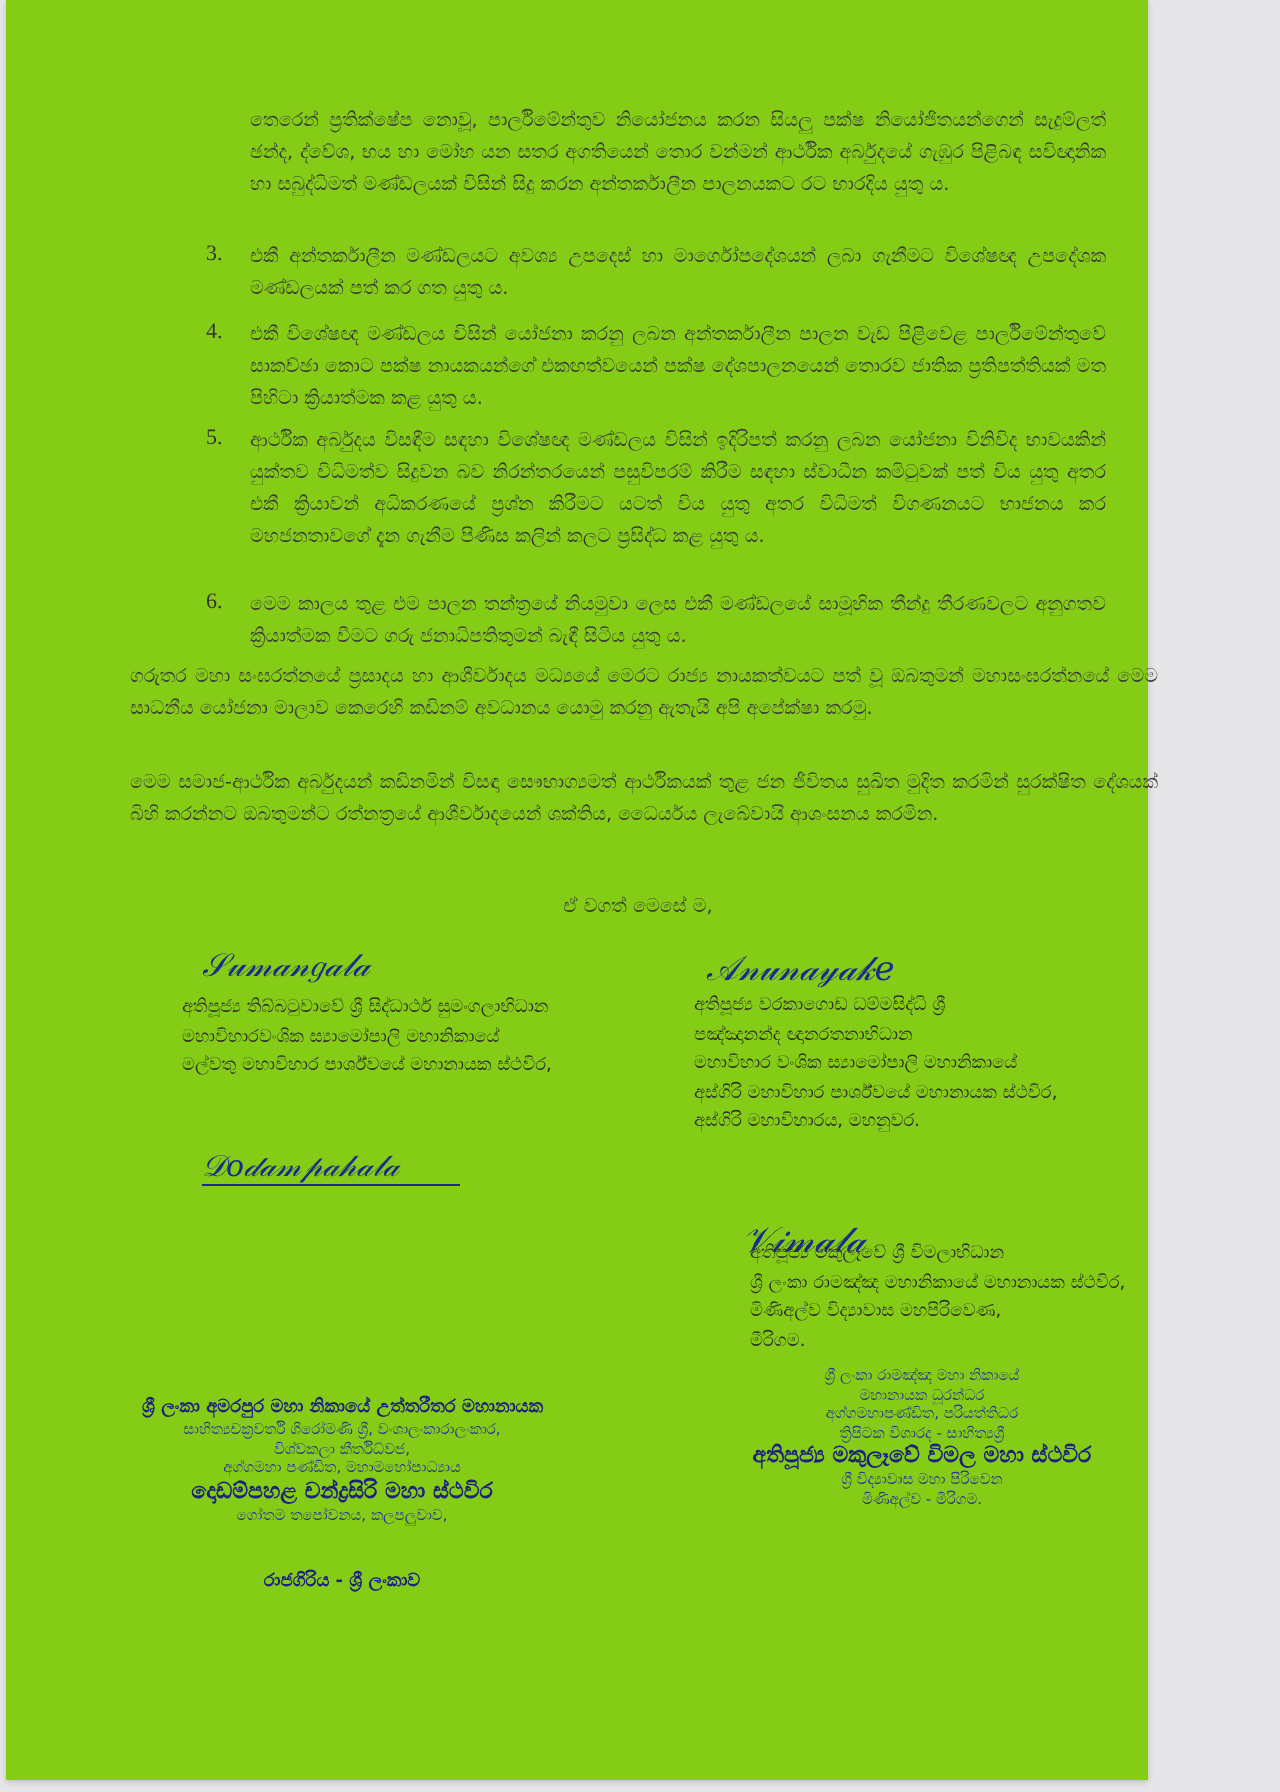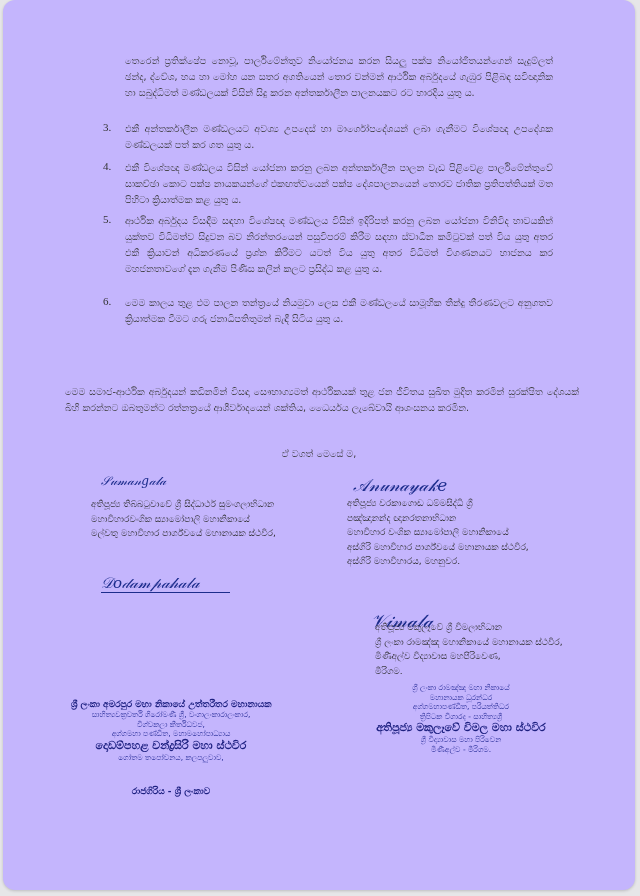--- a/index.html
+++ b/index.html
@@ -3,24 +3,23 @@
 <meta charset="utf-8">
 <style>
   html, body { margin: 0; padding: 0; }
   body {
     width: 640px; height: 896px; overflow: hidden;
     background: #e6e6e8;
     font-family: "DejaVu Sans", sans-serif;
     color: #2a2a2a;
   }
   .page {
-    position: absolute; left: 3px; top: 0; width: 632px; height: 890px;
-    background: #c4b5fd;
+    position: absolute; left: 3px; top: 0; width: 571px; height: 890px;
+    background: #84cc16;
     box-shadow: 0 1px 3px rgba(0,0,0,0.18);
-    border-radius: 12px;
   }
   .item { position: absolute; left: 122px; width: 428px; }
   .item .num {
     position: absolute; left: -22px; top: 0; font-size: 11px;
     font-family: "Liberation Serif", serif; color: #333;
   }
   .item p { margin: 0; font-size: 9.6px; line-height: 16px; color: #3a3a3a; text-align: justify; }
   .para { position: absolute; left: 62px; width: 514px; }
   .para p { margin: 0; font-size: 9.6px; line-height: 16px; color: #3a3a3a; text-align: justify; }
   .closing { position: absolute; left: 0; width: 632px; top: 448px; text-align: center; font-size: 9.6px; color: #3a3a3a; }
@@ -59,28 +58,31 @@
   <div class="item" style="top:213px;">
     <span class="num">5.</span>
     <p>ආර්ථික අර්බුදය විසඳීම සඳහා විශේෂඥ මණ්ඩලය විසින් ඉදිරිපත් කරනු ලබන යෝජනා විනිවිද භාවයකින් යුක්තව විධිමත්ව සිදුවන බව නිරන්තරයෙන් පසුවිපරම් කිරීම සඳහා ස්වාධීන කමිටුවක් පත් විය යුතු අතර එකී ක්‍රියාවන් අධිකරණයේ ප්‍රශ්න කිරීමට යටත් විය යුතු අතර විධිමත් විගණනයට භාජනය කර මහජනතාවගේ දැන ගැනීම පිණිස කලින් කලට ප්‍රසිද්ධ කළ යුතු ය.</p>
   </div>
 
   <div class="item" style="top:295px;">
     <span class="num">6.</span>
     <p>මෙම කාලය තුළ එම පාලන තන්ත්‍රයේ නියමුවා ලෙස එකී මණ්ඩලයේ සාමූහික තීන්දු තීරණවලට අනුගතව ක්‍රියාත්මක වීමට ගරු ජනාධිපතිතුමන් බැඳී සිටිය යුතු ය.</p>
   </div>
 
+  <div class="para" style="top:331px;">
+    <p>ගරුතර මහා සංඝරත්නයේ ප්‍රසාදය හා ආශීර්වාදය මධ්‍යයේ මෙරට රාජ්‍ය නායකත්වයට පත් වූ ඔබතුමන් මහාසංඝරත්නයේ මෙම සාධනීය යෝජනා මාලාව කෙරෙහි කඩිනම් අවධානය යොමු කරනු ඇතැයි අපි අපේක්ෂා කරමු.</p>
+  </div>
 
   <div class="para" style="top:384px;">
     <p>මෙම සමාජ-ආර්ථික අර්බුදයන් කඩිනමින් විසඳා සෞභාග්‍යමත් ආර්ථිකයක් තුළ ජන ජීවිතය සුඛිත මුදිත කරමින් සුරක්ෂිත දේශයක් බිහි කරන්නට ඔබතුමන්ට රත්නත්‍රයේ ආශීර්වාදයෙන් ශක්තිය, ධෛර්යය ලැබේවායි ආශංසනය කරමින.</p>
   </div>
 
   <div class="closing">ඒ වගත් මෙසේ ම,</div>
 
-  <div class="signature" style="left:98px; top:474px; font-size:12px;">𝒮𝓊𝓂𝒶𝓃𝑔𝒶𝓁𝒶</div>
+  <div class="signature" style="left:98px; top:474px; font-size:16px;font-family:Liberation Mono, monospace;">𝒮𝓊𝓂𝒶𝓃𝑔𝒶𝓁𝒶</div>
   <div class="sig-block" style="left:88px; top:497px;">
     <div>අතිපූජ්‍ය තිබ්බටුවාවේ ශ්‍රී සිද්ධාර්ථ සුමංගලාභිධාන</div>
     <div>මහාවිහාරවංශික ස්‍යාමෝපාලි මහානිකායේ</div>
     <div>මල්වතු මහාවිහාර පාර්ශ්වයේ මහානායක ස්ථවිර,</div>
   </div>
 
   <div class="signature" style="left:350px; top:475px; font-size:17px;">𝒜𝓃𝓊𝓃𝒶𝓎𝒶𝓀𝑒</div>
   <div class="sig-block" style="left:344px; top:496px;">
     <div>අතිපූජ්‍ය වරකාගොඩ ධම්මසිද්ධි ශ්‍රී</div>
     <div>පඤ්ඤානන්ද ඥානරතනාභිධාන</div>

